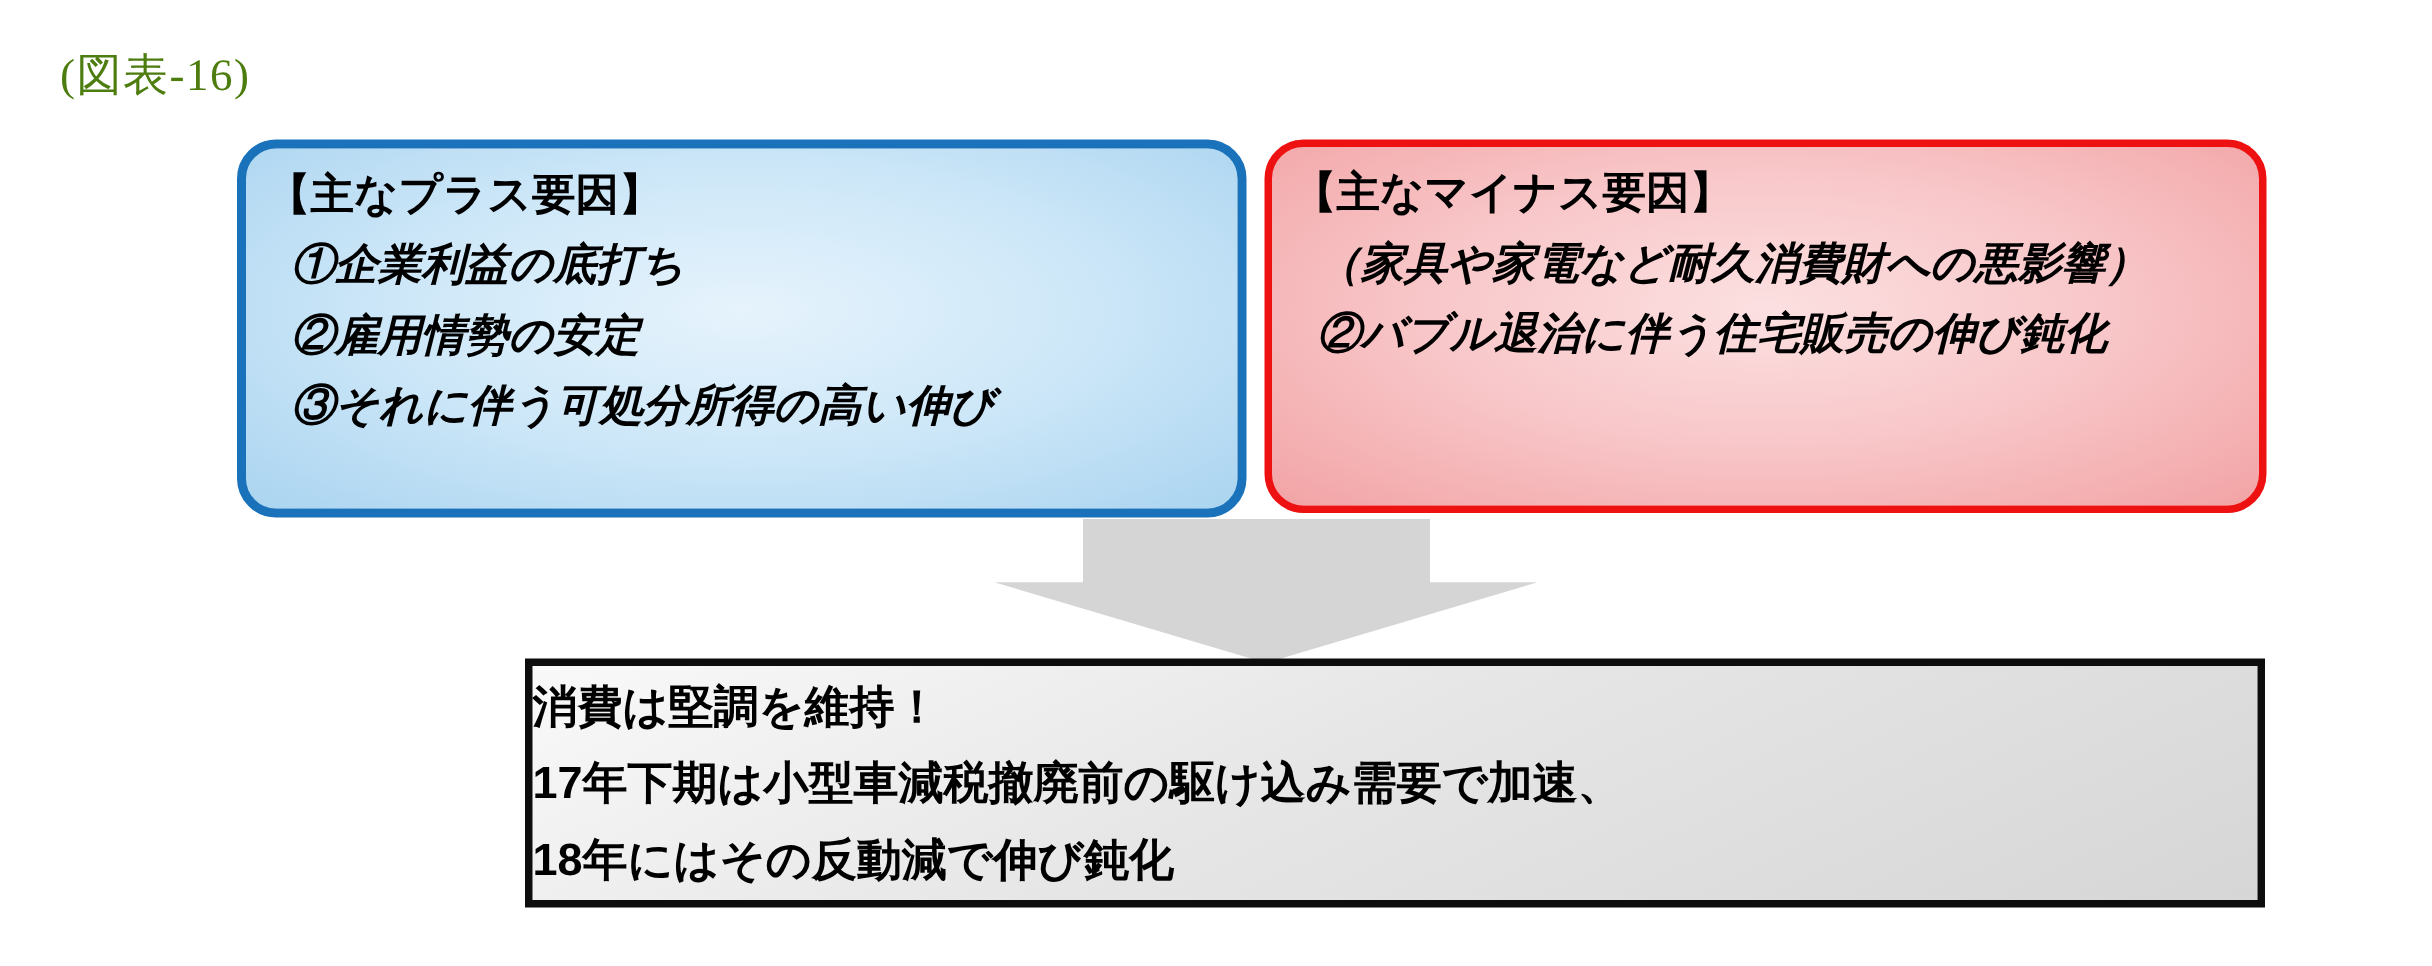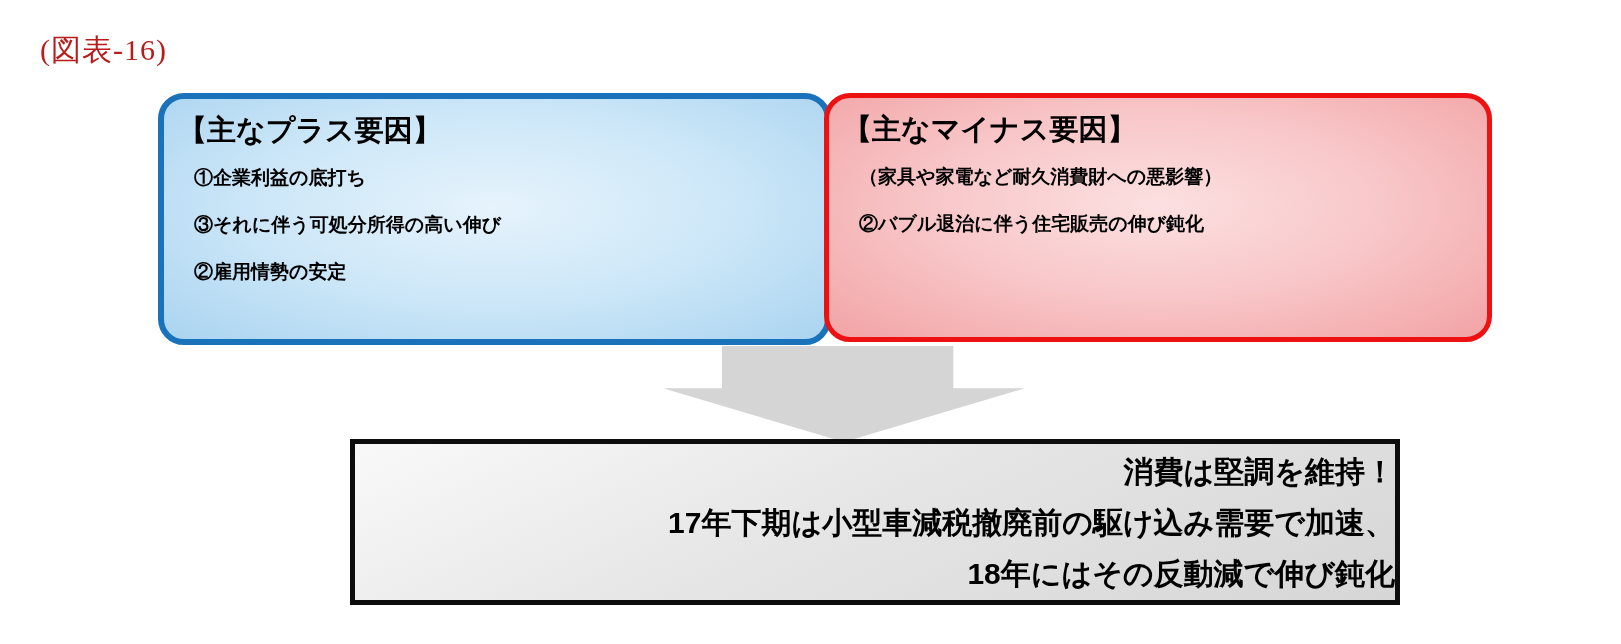--- a/index.html
+++ b/index.html
@@ -16,101 +16,102 @@
     font-family: "Liberation Sans", sans-serif;
     color: #000000;
   }
   .fig-label {
     position: absolute;
     left: 40px;
     top: 30px;
     font-family: "Liberation Serif", serif;
     font-size: 30px;
     font-weight: 400;
-    color: #b91c1c;
+    color: #4d7c0f;
     letter-spacing: 1px;
     white-space: nowrap;
   }
   .factor-box {
     position: absolute;
     top: 93px;
     height: 252px;
     box-sizing: border-box;
     padding: 8px 0 0 14px;
     border-radius: 26px;
   }
   .factor-box.plus {
     left: 158px;
     width: 673px;
     border: 6px solid #1a72ba;
     background: radial-gradient(ellipse at 50% 45%, #e6f3fc 0%, #cde7f8 50%, #aad4f0 100%);
   }
   .factor-box.minus {
-    left: 824px;
+    left: 843px;
     width: 668px;
     height: 249px;
     border: 5px solid #ee1111;
     background: radial-gradient(ellipse at 50% 45%, #fce0e1 0%, #f8c6c8 50%, #f2a3a5 100%);
   }
   .factor-title {
     font-size: 29px;
     font-weight: 700;
     line-height: 47px;
     white-space: nowrap;
   }
   .factor-item {
-    font-size: 19px;
+    font-size: 29px;
     font-weight: 700;
     line-height: 47px;
     padding-left: 16px;
     white-space: nowrap;
+    font-style: italic;
   }
   .down-arrow {
     position: absolute;
     left: 663px;
     top: 346px;
     width: 362px;
     height: 96px;
     background: #d5d5d5;
     clip-path: polygon(16.3% 0%, 80.2% 0%, 80.2% 44%, 100% 44%, 50% 100%, 0% 44%, 16.3% 44%);
   }
   .conclusion-box {
     position: absolute;
     left: 350px;
     top: 439px;
-    width: 1050px;
+    width: 1160px;
     height: 166px;
     box-sizing: border-box;
     border: 5px solid #0d0d0d;
     background: linear-gradient(155deg, #f9f9f9 0%, #e6e6e6 45%, #d6d6d6 100%);
     display: flex;
     flex-direction: column;
     justify-content: center;
-    align-items: flex-end;
+    align-items: flex-start;
   }
   .conclusion-line {
     font-size: 30px;
     font-weight: 700;
     line-height: 51px;
     text-align: center;
     white-space: nowrap;
   }
 </style>
 </head>
 <body>
 
 <div class="canvas">
 
   <div class="fig-label">(図表-16)</div>
 
   <div class="factor-box plus">
     <div class="factor-title">【主なプラス要因】</div>
     <div class="factor-item">①企業利益の底打ち</div>
+    <div class="factor-item">②雇用情勢の安定</div>
     <div class="factor-item">③それに伴う可処分所得の高い伸び</div>
-    <div class="factor-item">②雇用情勢の安定</div>
   </div>
 
   <div class="factor-box minus">
     <div class="factor-title">【主なマイナス要因】</div>
     <div class="factor-item">（家具や家電など耐久消費財への悪影響）</div>
     <div class="factor-item">②バブル退治に伴う住宅販売の伸び鈍化</div>
   </div>
 
   <div class="down-arrow"></div>
 

